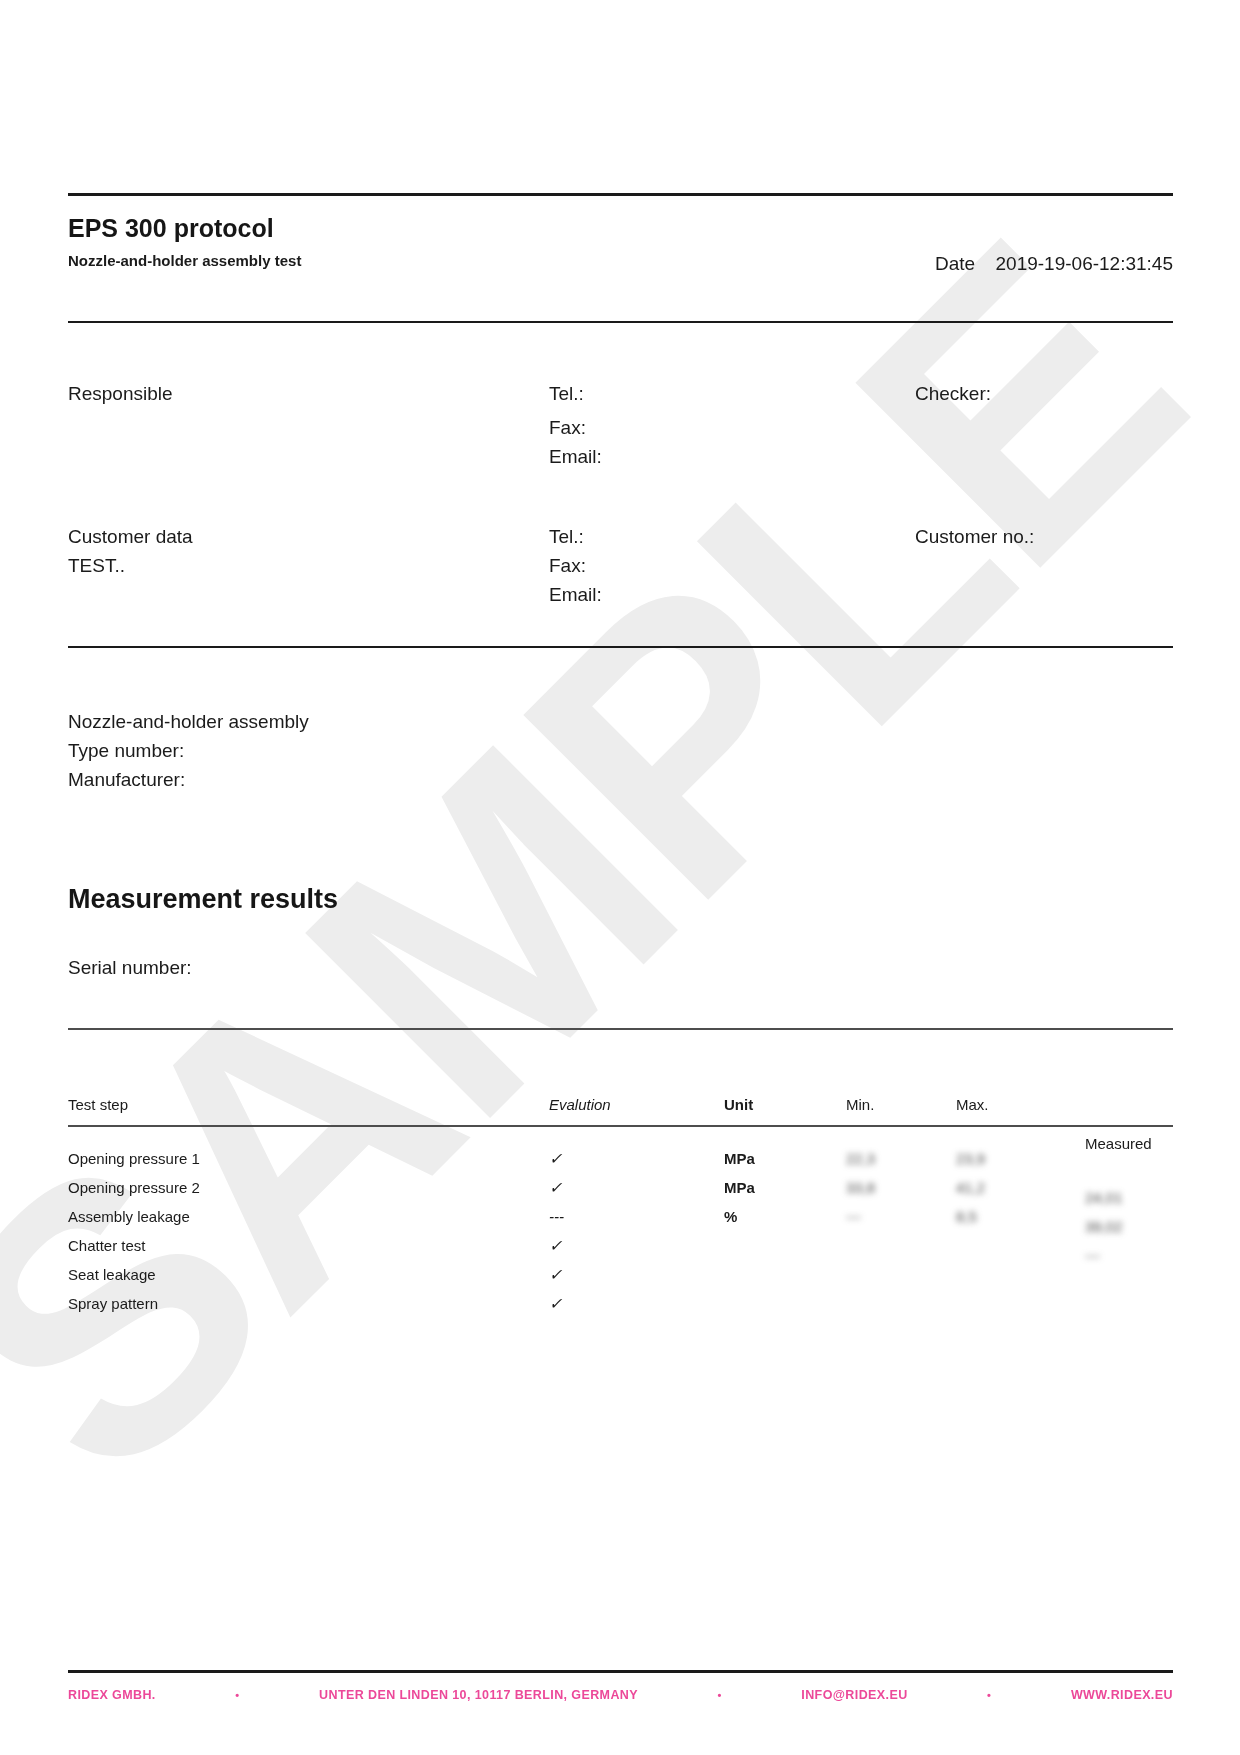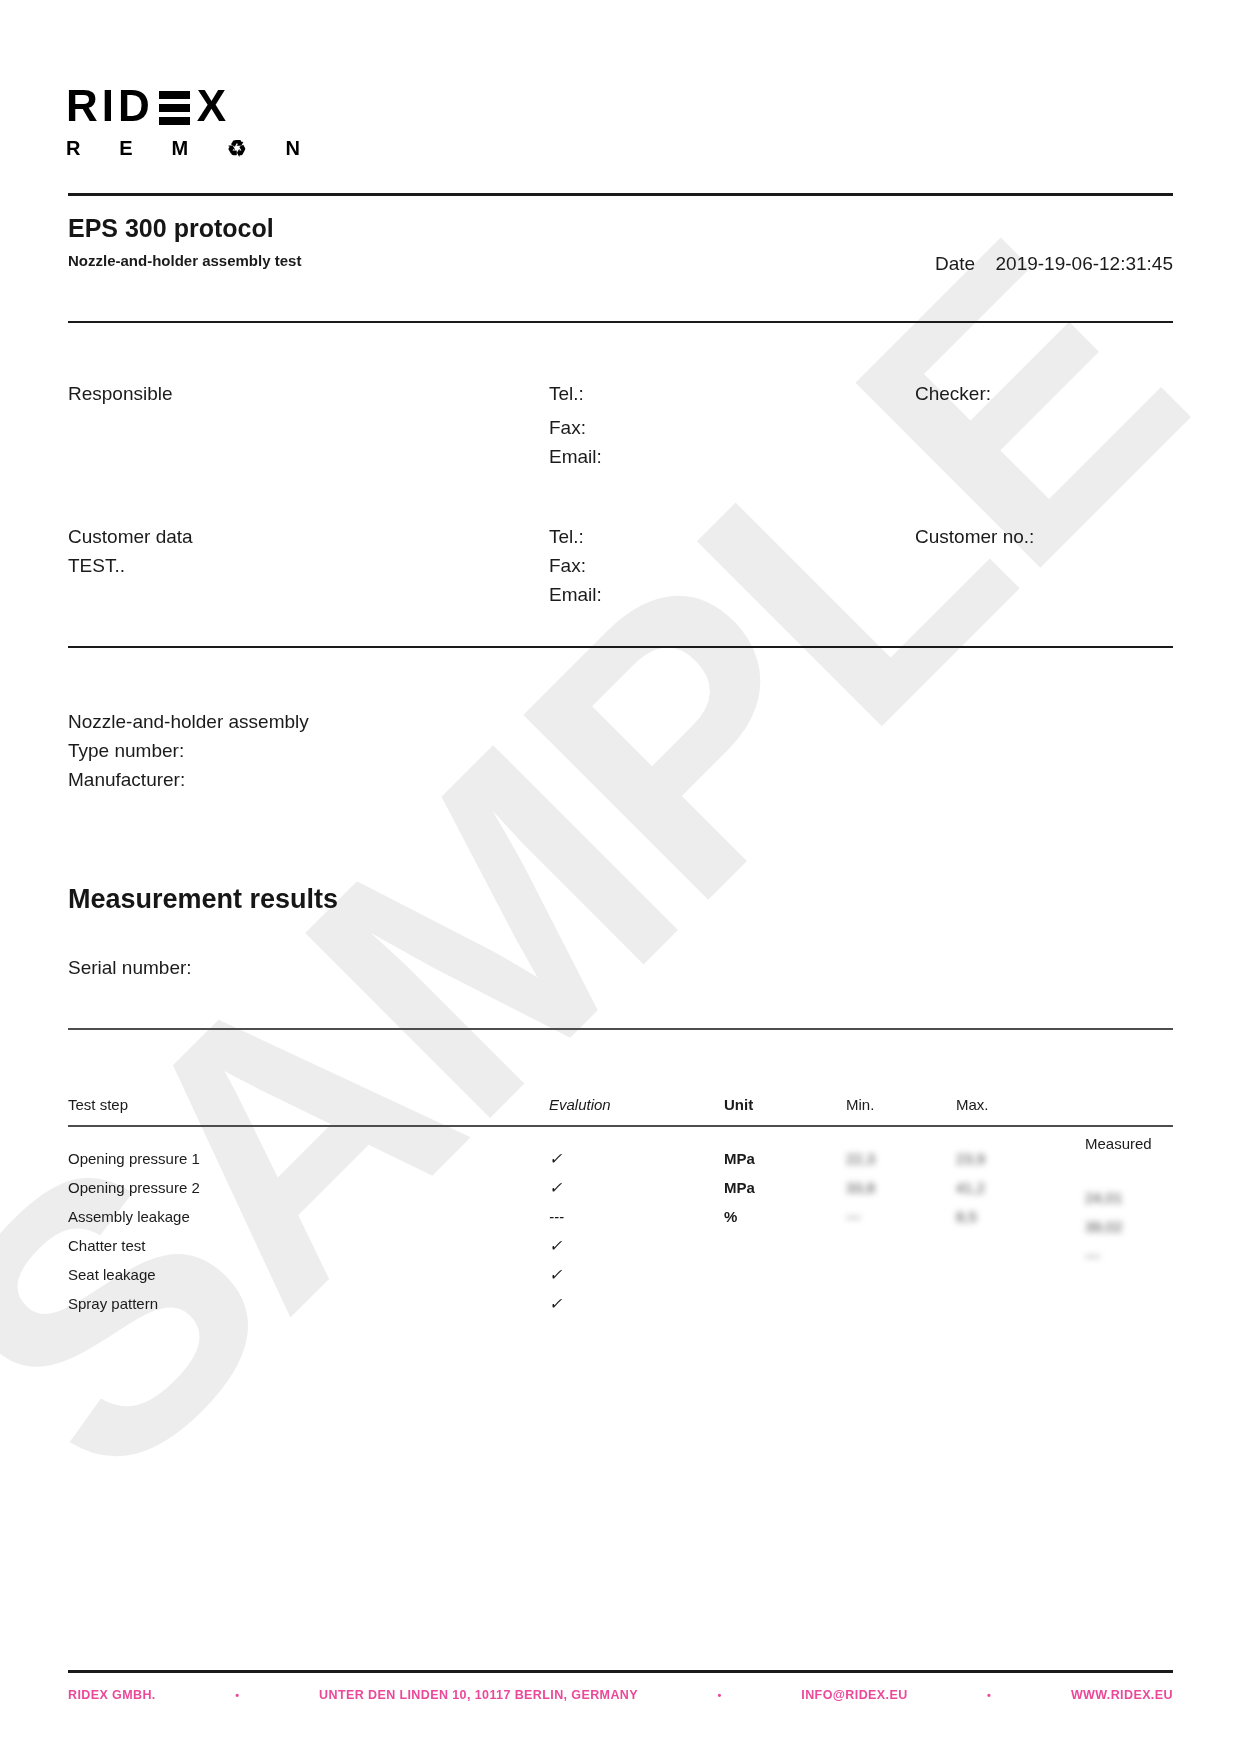--- a/index.html
+++ b/index.html
@@ -47,38 +47,20 @@
   .footer .bullet{font-size:11px;}
 </style>
 </head>
 <body>
 
 <div class="page">
   <div class="watermark">SAMPLE</div>
 
   <div class="content">
 
-    <div class="logo">
-      <div class="logo-brand">
-        <span>RID</span>
-        <span class="logo-e">
-            <i></i>
-            <i></i>
-            <i></i>
-          </span>
-        <span>X</span>
-      </div>
-      <div class="logo-sub">
-        <span>R</span>
-        <span>E</span>
-        <span>M</span>
-        <span class="ric">♻</span>
-        <span>N</span>
-      </div>
-    </div>
 
     <div class="rule" style="top:193px;height:3px;"></div>
     <div class="rule" style="top:321px;height:2px;"></div>
     <div class="rule" style="top:646px;height:2px;"></div>
     <div class="rule gray" style="top:1028px;height:2px;"></div>
     <div class="rule gray" style="top:1125px;height:2px;"></div>
     <div class="rule" style="top:1670px;height:3px;"></div>
 
     <div class="title">EPS 300 protocol</div>
     <div class="subtitle">Nozzle-and-holder assembly test</div>

